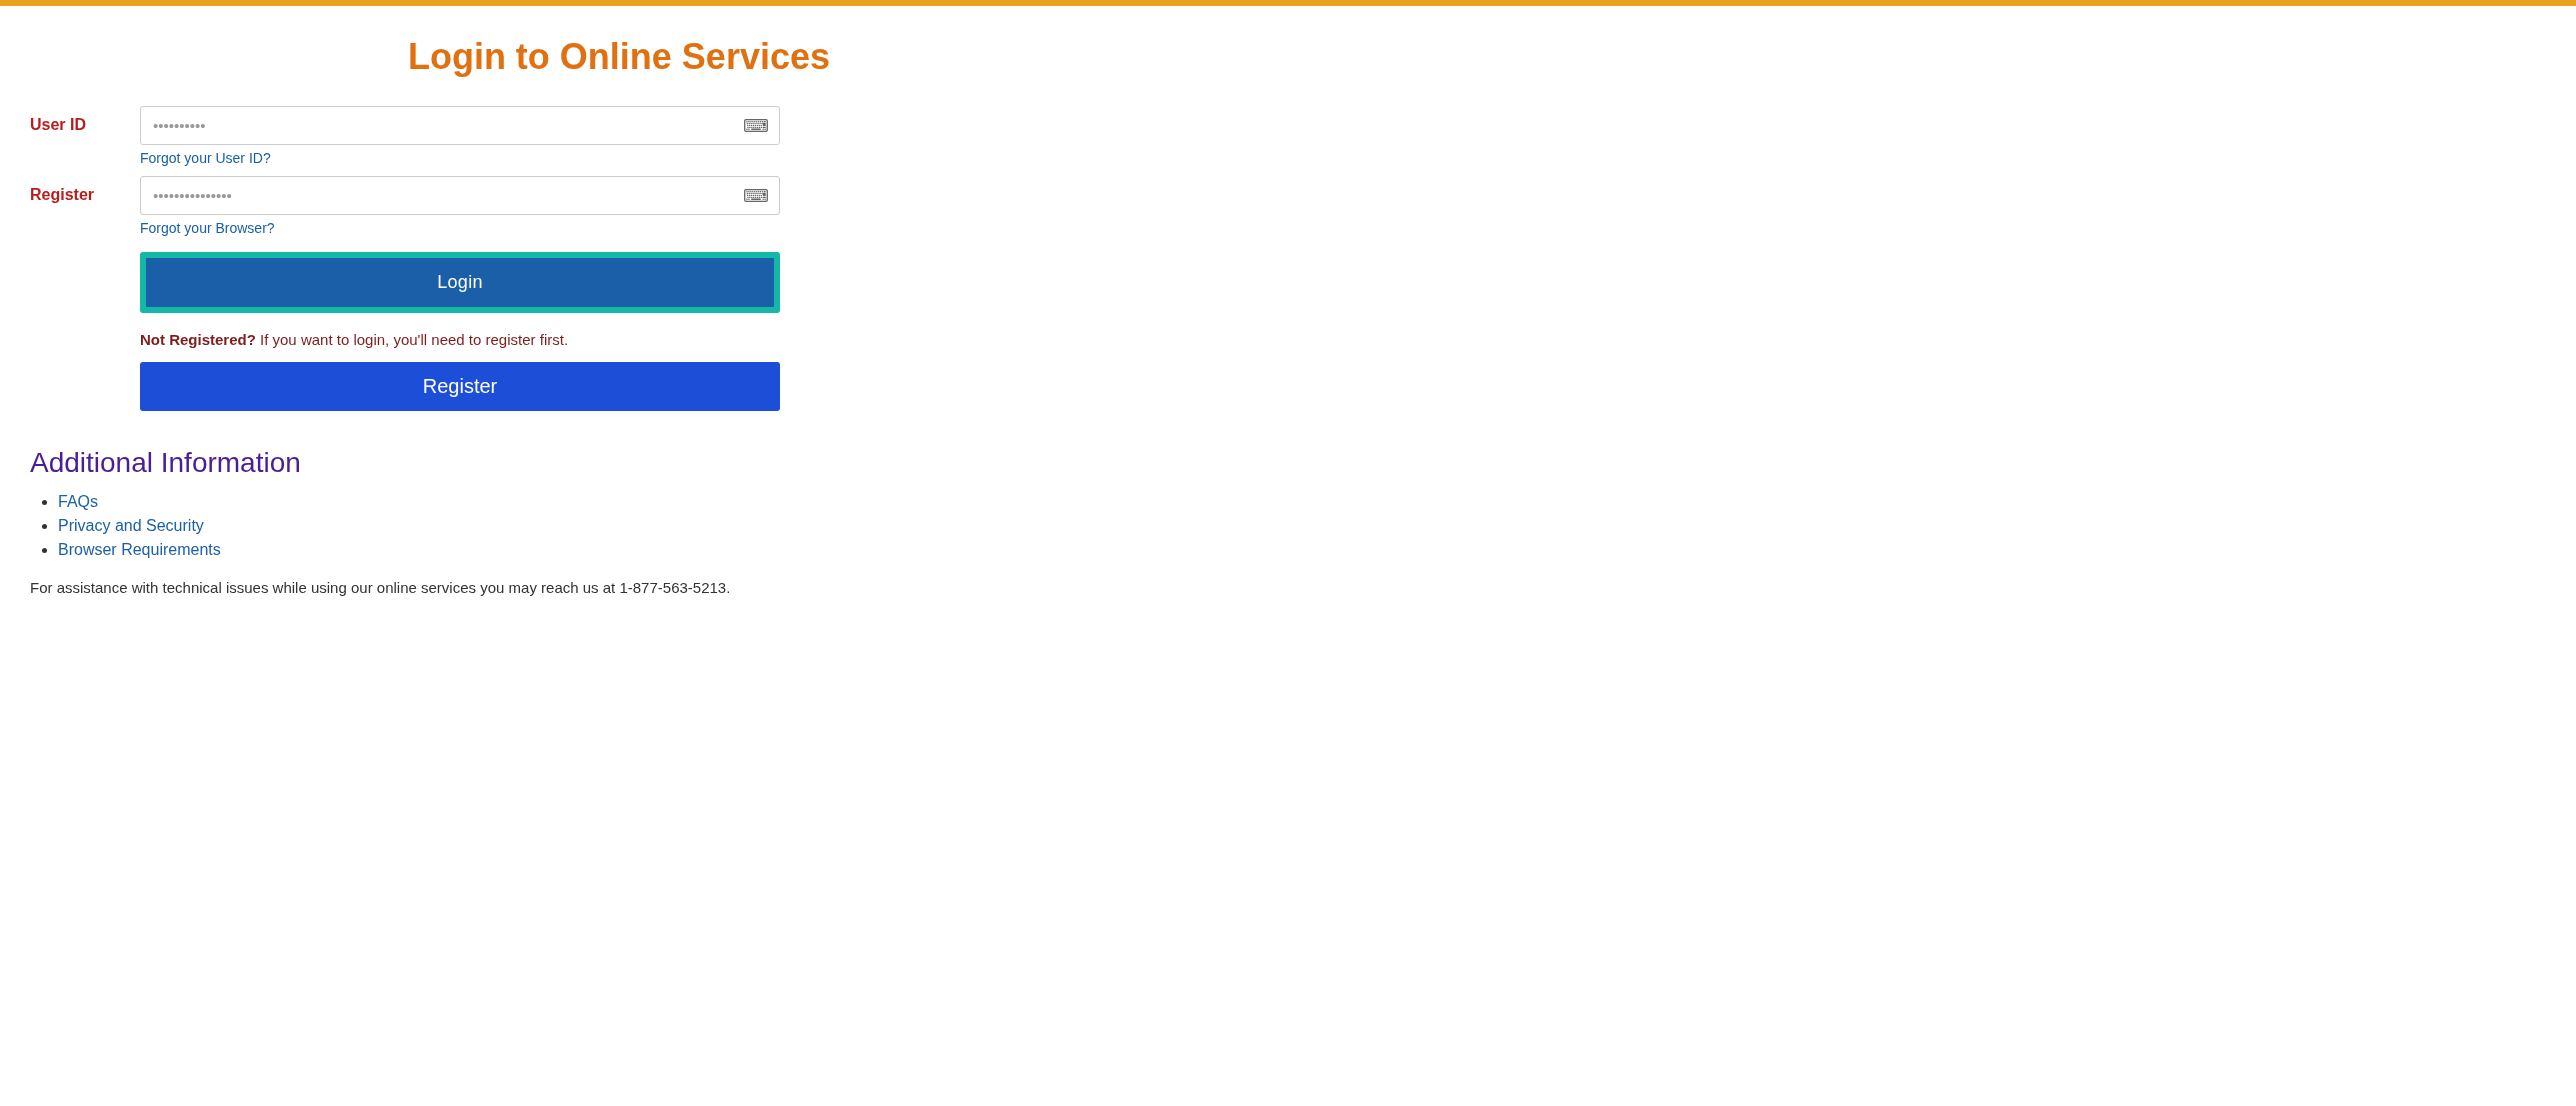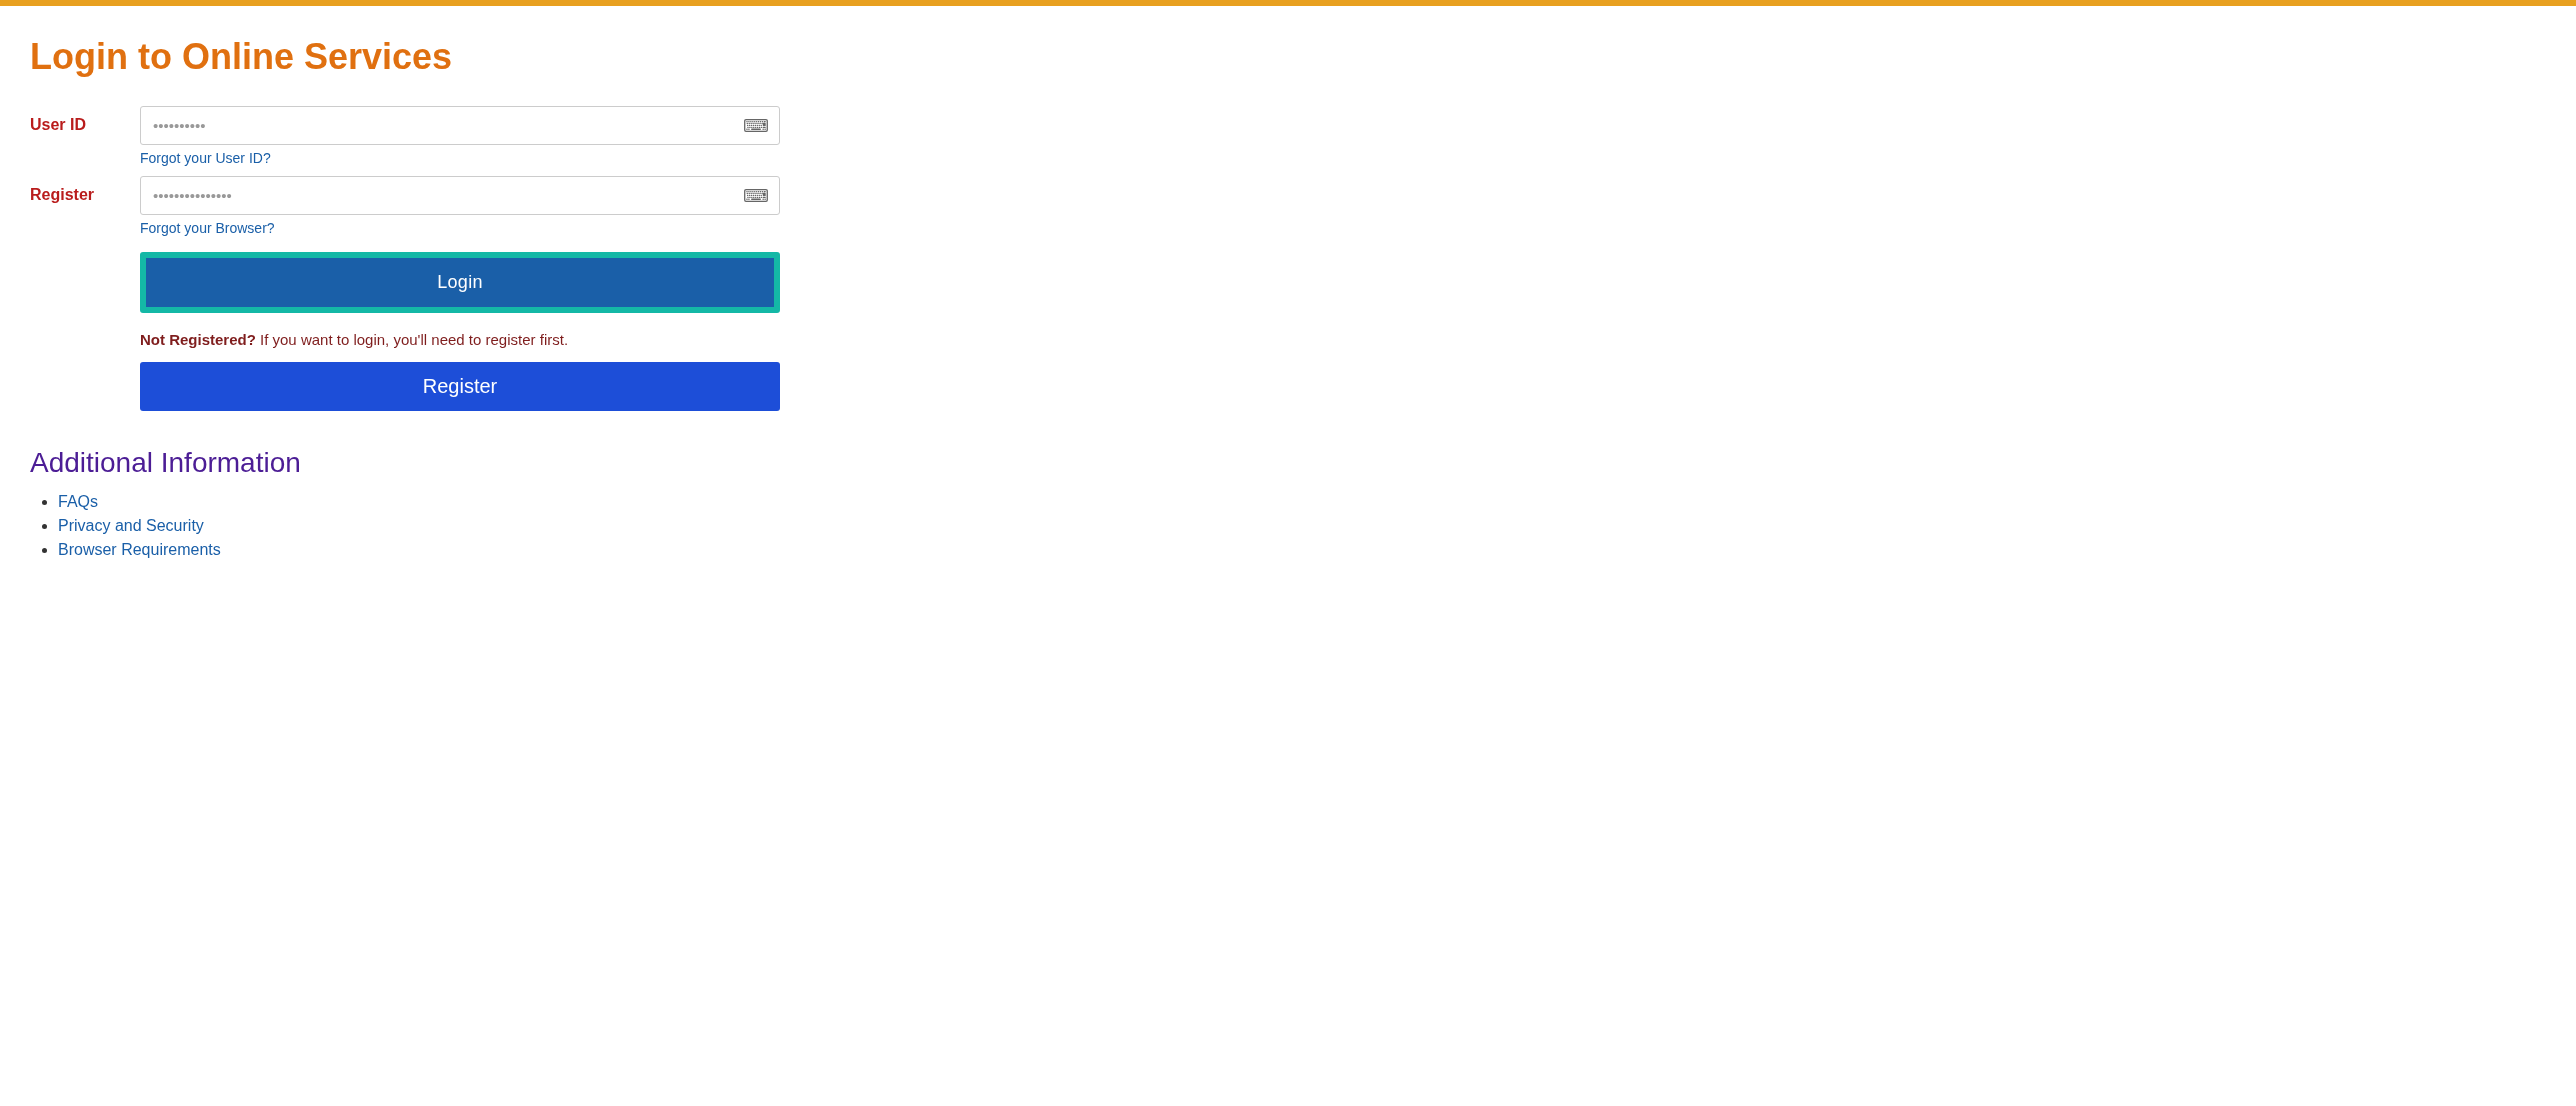--- a/index.html
+++ b/index.html
@@ -24,20 +24,21 @@
     .page-container {
       padding: 30px 30px 40px 30px;
       max-width: 860px;
     }
 
     .page-title {
       color: #e07010;
       font-size: 36px;
       font-weight: bold;
       margin-bottom: 28px;
+      text-align: right;
     }
 
     .form-section {
       margin-bottom: 10px;
     }
 
     .field-row {
       display: flex;
       align-items: flex-start;
       margin-bottom: 8px;
@@ -224,15 +225,16 @@
     <button class="register-btn">Register</button>
   </div>
 
   <div class="additional-info-section">
     <h2 class="additional-info-title">Additional Information</h2>
     <ul class="info-list">
     <li><a href="#">FAQs</a></li>
         <li><a href="#">Privacy and Security</a></li>
         <li><a href="#">Browser Requirements</a></li>
       </ul>
+    <p class="assistance-text">For assistance with technical issues while using our online services you may reach us at 1-877-563-5213.</p>
   </div>
 
 </div>
 
 </body></html>

